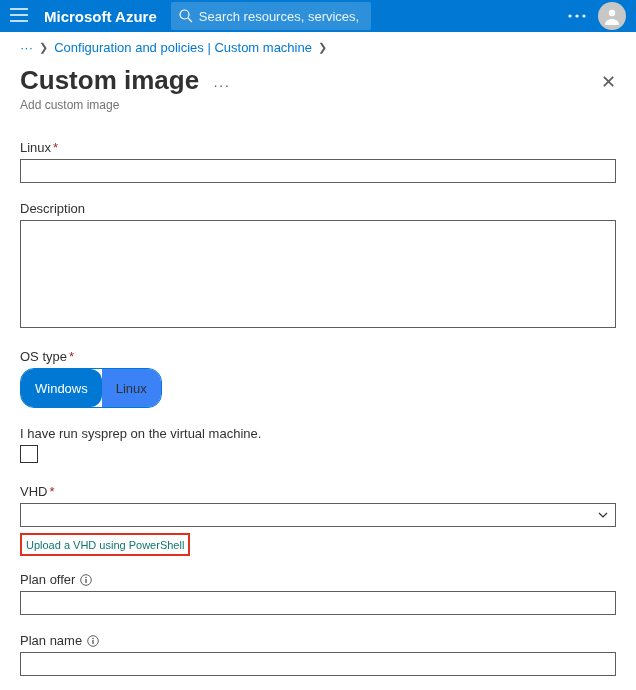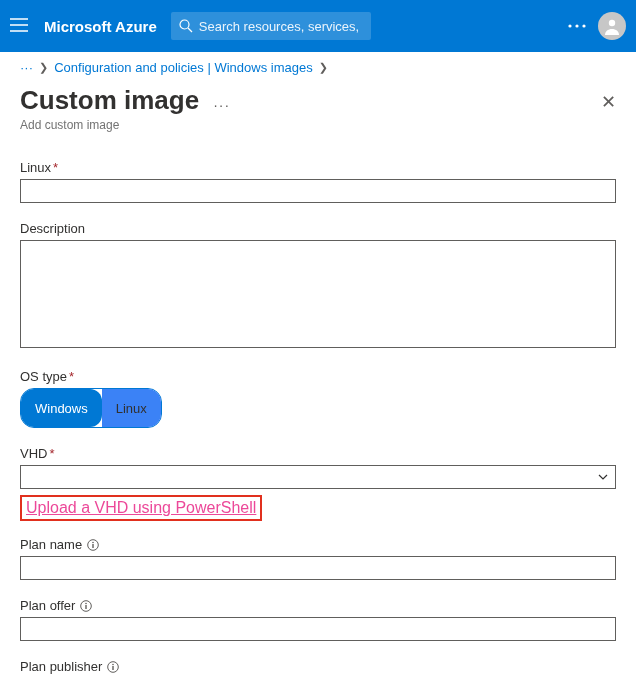--- a/index.html
+++ b/index.html
@@ -1,19 +1,19 @@
 <!DOCTYPE html>
 <html><head>
   <meta charset="utf-8">
   <style>
     * { box-sizing: border-box; margin: 0; padding: 0; }
     body { font-family: "Segoe UI", Arial, sans-serif; font-size: 13px; color: #323130; width: 636px; }
 
     
-    .topbar { background: #0078d4; height: 52px; display: flex; align-items: center; padding: 0 10px; color: #fff; }
+    .topbar { background: #0078d4; height: 32px; display: flex; align-items: center; padding: 0 10px; color: #fff; }
     .hamburger { width: 20px; cursor: pointer; }
     .brand { font-size: 15px; font-weight: 600; margin-left: 14px; margin-right: 14px; white-space: nowrap; }
     .search-wrap { flex: 1; background: rgba(255,255,255,0.18); border-radius: 2px; height: 28px; display: flex; align-items: center; padding: 0 8px; max-width: 360px; }
     .search-wrap svg { flex-shrink: 0; }
     .search-input { background: transparent; border: none; outline: none; color: #fff; font-size: 13px; margin-left: 6px; width: 100%; }
     .search-input::placeholder { color: rgba(255,255,255,0.9); }
     .topbar-spacer { flex: 1; }
     .topbar-icon { margin-left: 12px; cursor: pointer; display: flex; align-items: center; }
     .avatar { width: 28px; height: 28px; border-radius: 50%; background: #c7c7c7; display: flex; align-items: center; justify-content: center; margin-left: 12px; }
 
@@ -46,21 +46,21 @@
     .seg-btn.active { background: #0078d4; color: #fff; border-radius: 12px; }
 
     .checkbox-row { margin-top: 4px; }
     .checkbox { width: 18px; height: 18px; border: 1px solid #323130; display: inline-block; cursor: pointer; }
 
     
     .dropdown { width: 100%; height: 24px; border: 1px solid #605e5c; display: flex; align-items: center; padding: 0 6px; cursor: pointer; }
     .dropdown-spacer { flex: 1; }
 
     .upload-link-wrap { display: inline-block; border: 2px solid #e1301e; padding: 2px 4px; margin-top: 6px; margin-bottom: 16px; }
-    .upload-link { color: #ec4899; font-size: 16px; cursor: pointer; text-decoration: underline; }
+    .upload-link { color: #0f766e; font-size: 11px; cursor: pointer; }
   </style>
 </head>
 <body>
 
 <div class="topbar">
   <div class="hamburger">
     <svg width="18" height="14" viewBox="0 0 18 14">
         <path d="M0 1h18M0 7h18M0 13h18" stroke="#fff" stroke-width="1.5"></path>
       </svg>
   </div>
@@ -84,21 +84,21 @@
     <svg width="20" height="20" viewBox="0 0 20 20">
         <circle cx="10" cy="7" r="3.2" fill="#fff"></circle>
         <path d="M3 19c0-3.8 3.1-6 7-6s7 2.2 7 6" fill="#fff"></path>
       </svg>
   </div>
 </div>
 
 <div class="breadcrumb">
   <span class="dots">···</span>
   <span class="chev">❯</span>
-  <span class="bc-link">Configuration and policies | Windows images</span>
+  <span class="bc-link">Configuration and policies | Custom machine</span>
   <span class="chev">❯</span>
 </div>
 
 <div class="heading-row">
   <div class="page-title">Custom image</div>
   <div class="title-dots">···</div>
   <div class="heading-spacer"></div>
   <div class="close-x">✕</div>
 </div>
 <div class="page-subtitle">Add custom image</div>
@@ -122,68 +122,74 @@
     <div class="field-label">
       <span>OS type</span>
         <span class="req">*</span>
     </div>
     <div class="segmented">
       <button class="seg-btn active">Windows</button>
       <button class="seg-btn">Linux</button>
     </div>
   </div>
 
+  <div class="fld">
+    <div class="field-label">I have run sysprep on the virtual machine.</div>
+    <div class="checkbox-row">
+      <span class="checkbox"></span>
+    </div>
+  </div>
 
   <div style="margin-bottom:0">
     <div class="field-label">
       <span>VHD</span>
         <span class="req">*</span>
     </div>
     <div class="dropdown">
       <span></span>
       <span class="dropdown-spacer"></span>
       <svg width="12" height="12" viewBox="0 0 12 12">
           <path d="M2 4l4 4 4-4" stroke="#323130" stroke-width="1.2" fill="none"></path>
         </svg>
     </div>
     <div class="upload-link-wrap">
       <span class="upload-link">Upload a VHD using PowerShell</span>
     </div>
+  </div>
+
+  <div class="fld">
+    <div class="field-label">
+      <span>Plan offer</span>
+      <span class="info-icon">
+        <svg width="12" height="12" viewBox="0 0 12 12">
+            <circle cx="6" cy="6" r="5.3" stroke="#605e5c" stroke-width="1" fill="none"></circle>
+            <circle cx="6" cy="3.5" r="0.8" fill="#605e5c"></circle>
+            <rect x="5.3" y="5" width="1.4" height="4" fill="#605e5c"></rect>
+          </svg>
+      </span>
+    </div>
+    <input class="text-input" value="" style="">
   </div>
 
   <div class="fld">
     <div class="field-label">
       <span>Plan name</span>
       <span class="info-icon">
         <svg width="12" height="12" viewBox="0 0 12 12">
             <circle cx="6" cy="6" r="5.3" stroke="#605e5c" stroke-width="1" fill="none"></circle>
             <circle cx="6" cy="3.5" r="0.8" fill="#605e5c"></circle>
             <rect x="5.3" y="5" width="1.4" height="4" fill="#605e5c"></rect>
           </svg>
       </span>
     </div>
     <input class="text-input" value="" style="">
   </div>
 
   <div class="fld">
     <div class="field-label">
-      <span>Plan offer</span>
-      <span class="info-icon">
-        <svg width="12" height="12" viewBox="0 0 12 12">
-            <circle cx="6" cy="6" r="5.3" stroke="#605e5c" stroke-width="1" fill="none"></circle>
-            <circle cx="6" cy="3.5" r="0.8" fill="#605e5c"></circle>
-            <rect x="5.3" y="5" width="1.4" height="4" fill="#605e5c"></rect>
-          </svg>
-      </span>
-    </div>
-    <input class="text-input" value="" style="">
-  </div>
-
-  <div class="fld">
-    <div class="field-label">
       <span>Plan publisher</span>
       <span class="info-icon">
         <svg width="12" height="12" viewBox="0 0 12 12">
             <circle cx="6" cy="6" r="5.3" stroke="#605e5c" stroke-width="1" fill="none"></circle>
             <circle cx="6" cy="3.5" r="0.8" fill="#605e5c"></circle>
             <rect x="5.3" y="5" width="1.4" height="4" fill="#605e5c"></rect>
           </svg>
       </span>
     </div>
 

